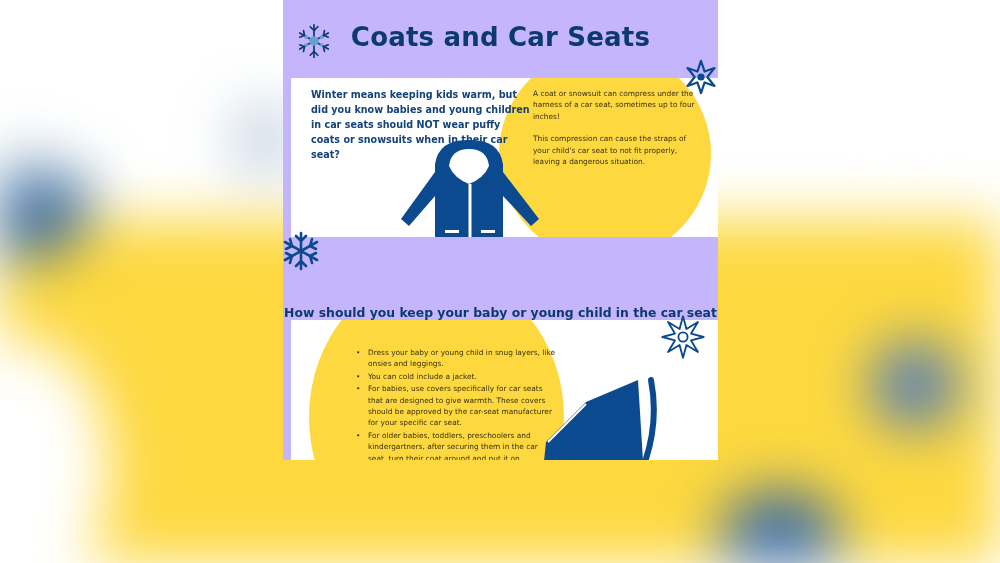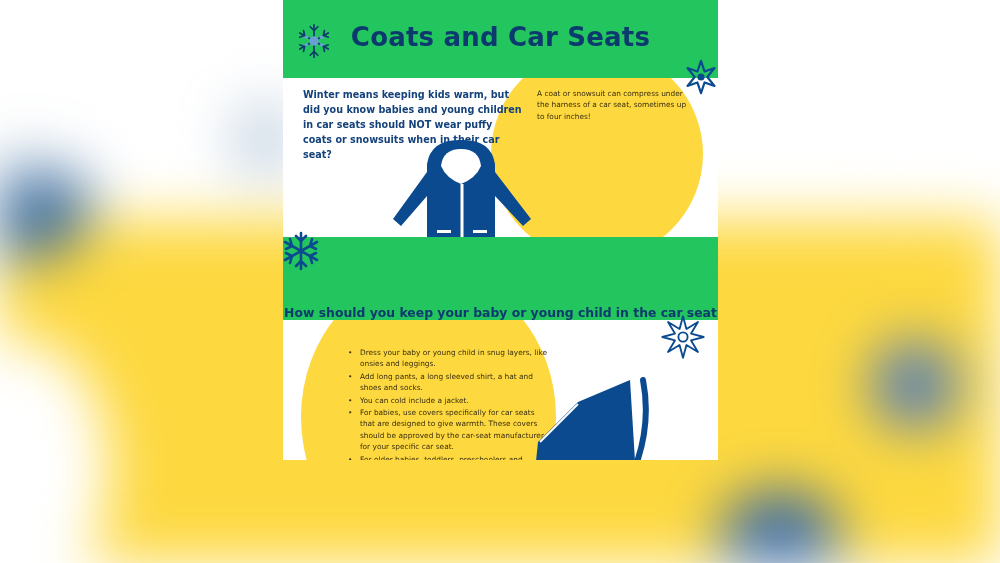--- a/index.html
+++ b/index.html
@@ -6,39 +6,39 @@
   body {
     width:1000px; height:563px; overflow:hidden; position:relative;
     font-family: "DejaVu Sans", sans-serif;
     background:#fff;
   }
   
   .backdrop { position:absolute; inset:0; overflow:hidden; filter: blur(28px); }
   .backdrop .blob { position:absolute; border-radius:50%; }
   .poster {
     position:absolute; left:283px; top:0; width:435px; height:460px;
-    background:#22c55e; overflow:hidden;
+    background:#c4b5fd; overflow:hidden;
   }
-  .band { position:absolute; left:0; width:435px; background:#fff; overflow:hidden; }
+  .band { position:absolute; left:8px; width:435px; background:#fff; overflow:hidden; }
   .band.top { top:78px; height:159px; }
   .band.bottom { top:320px; height:195px; }
   .circle { position:absolute; border-radius:50%; background:#fdd83f; }
   .title {
     position:absolute; left:0; top:22px; width:435px; text-align:center;
     color:#0d3a6e; font-weight:bold; font-size:26px; letter-spacing:0.2px;
   }
   .intro {
     position:absolute; left:20px; top:9px; width:220px;
     color:#14427a; font-weight:bold; font-size:9.6px; line-height:15px;
   }
   .facts {
     position:absolute; left:238px; top:10px; width:168px;
     color:#3a2e10; font-size:7.4px; line-height:11.4px;
   }
-  .facts p { margin:0 0 11px 16px; }
+  .facts p { margin:0 0 11px 4px; }
   .question {
     position:absolute; left:0; top:272px; width:435px; text-align:center;
     color:#0d3a6e; font-weight:bold; font-size:12.4px; line-height:17px;margin-top:32px;
   }
   .tips {
     position:absolute; left:56px; top:18px; width:200px; margin:9px; padding:0;
     list-style:none; color:#3a2e10; font-size:7.4px; line-height:11.4px;
   }
   .tips li { position:relative; padding-left:12px; margin-bottom:1px; }
   .tips li::before { content:"•"; position:absolute; left:0; top:0; }
@@ -90,20 +90,21 @@
     <svg class="icon" style="left:108px;top:56px;" width="142" height="106" viewBox="0 0 142 106">
       <path d="M36 30 Q40 5 70 6 Q100 5 104 30 L104 38 L140 85 L132 92 L104 62 L104 106 L36 106 L36 62 L10 92 L2 85 L36 38 Z" fill="#0b4a8f"></path>
       <path d="M50 32 Q52 15 70 15 Q88 15 90 32 Q85 44 70 50 Q55 44 50 32 Z" fill="#fff"></path>
       <line x1="71" y1="50" x2="71" y2="106" stroke="#fff" stroke-width="3"></line>
       <rect x="46" y="96" width="14" height="3" fill="#fff"></rect>
       <rect x="82" y="96" width="14" height="3" fill="#fff"></rect>
     </svg>
 
     <div class="facts">
       <p>A coat or snowsuit can compress under the harness of a car seat, sometimes up to four inches!</p>
+      <p>This compression can cause the straps of your child's car seat to not fit properly, leaving a dangerous situation.</p>
     </div>
   </div>
 
   <svg class="icon" style="left:400px;top:58px;" width="36" height="38" viewBox="-20 -20 40 40">
     <g stroke="#0b4a8f" stroke-width="2.4" fill="none" stroke-linejoin="round">
       <path d="M0 -18 L4 -6 L15 -10 L7 0 L15 10 L4 6 L0 18 L-4 6 L-15 10 L-7 0 L-15 -10 L-4 -6 Z"></path>
     </g>
     <circle cx="0" cy="0" r="4" fill="#0b4a8f"></circle>
   </svg>
 
@@ -117,21 +118,20 @@
       <path d="M-15 2 L-9 5 L-11 12 M15 -2 L9 -5 L11 -12"></path>
     </g>
   </svg>
 
   <div class="question">How should you keep your baby or young child in the car seat warm when it's cold?</div>
 
   <div class="band bottom">
     <div class="circle" style="left:18px;top:-48px;width:255px;height:290px;"></div>
     <ul class="tips">
       <li>Dress your baby or young child in snug layers, like onsies and leggings.</li>
-      <li>Add long pants, a long sleeved shirt, a hat and shoes and socks.</li>
       <li>You can cold include a jacket.</li>
       <li>For babies, use covers specifically for car seats that are designed to give warmth. These covers should be approved by the car-seat manufacturer for your specific car seat.</li>
       <li>For older babies, toddlers, preschoolers and kindergartners, after securing them in the car seat, turn their coat around and put it on backwards (arms through the armholes) so the coat is on top of the harness, or use a blanket in the car.</li>
     </ul>
 
     <svg class="icon" style="left:235px;top:52px;" width="150" height="150" viewBox="0 0 150 150">
       <path d="M60 30 L112 8 L118 105 L78 100 Q45 100 15 118 L20 70 Z" fill="#0b4a8f"></path>
       <path d="M20 100 Q70 90 108 112 Q130 100 150 105 L150 120 Q120 122 115 130 L112 150 L40 150 L22 118 Z" fill="#0b4a8f"></path>
       <path d="M22 70 L60 32" stroke="#fff" stroke-width="2"></path>
       <path d="M15 108 Q60 95 100 115" stroke="#fff" stroke-width="2.5" fill="none"></path>

